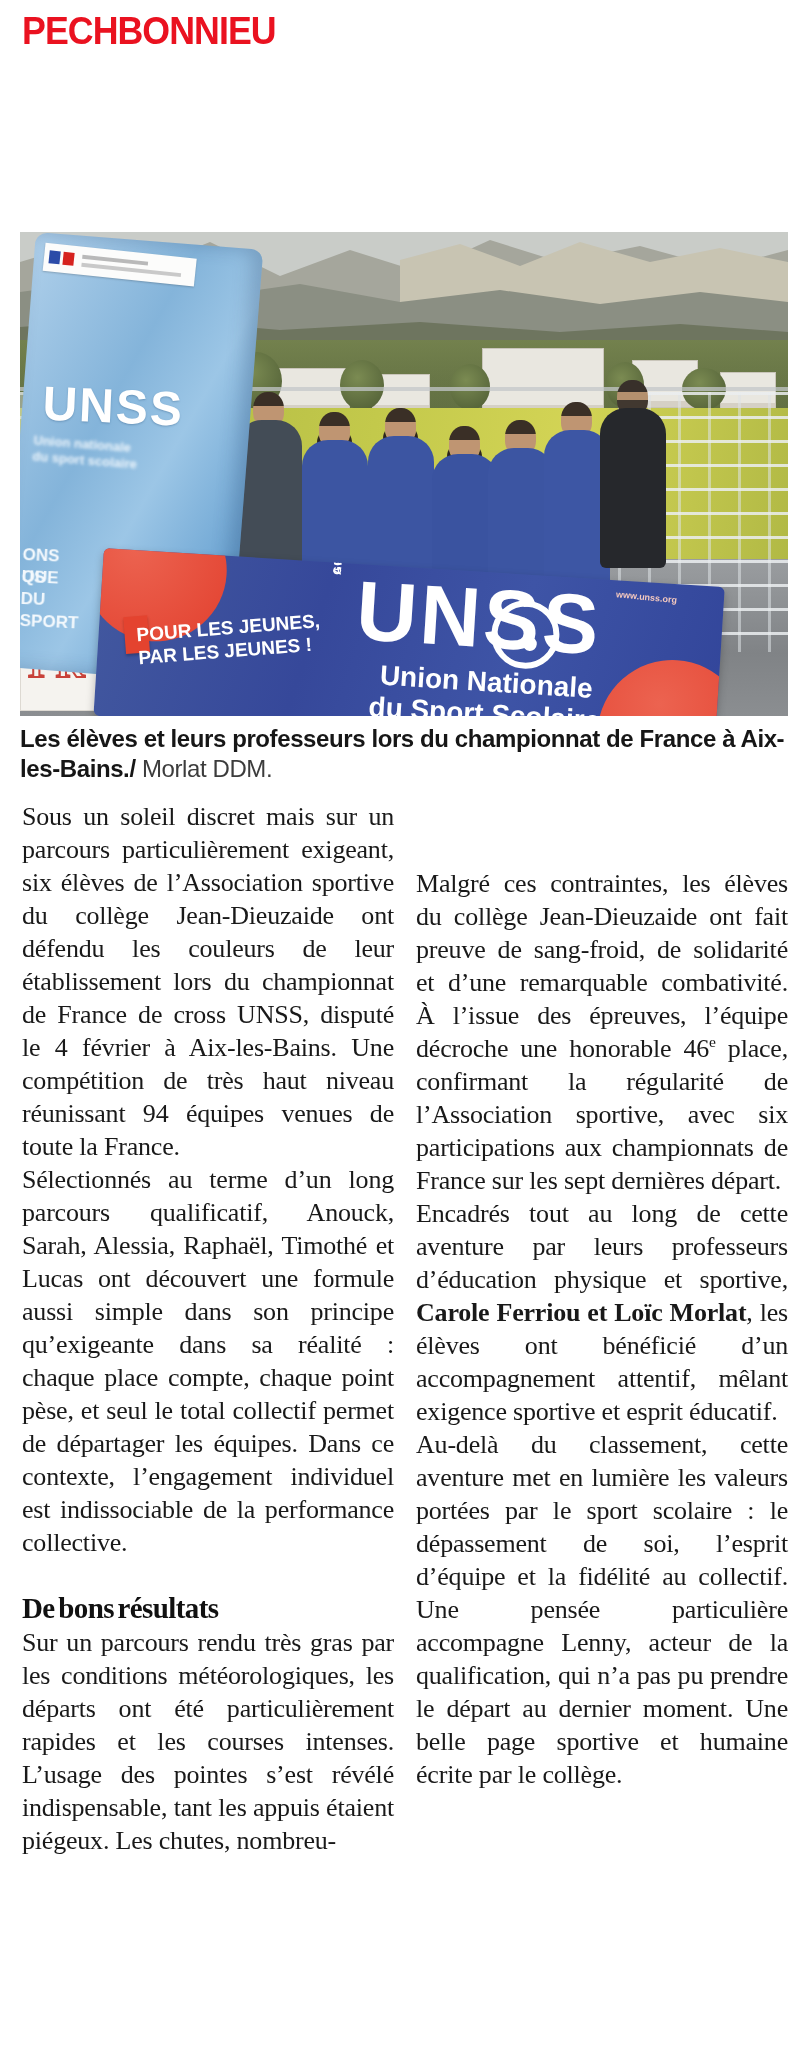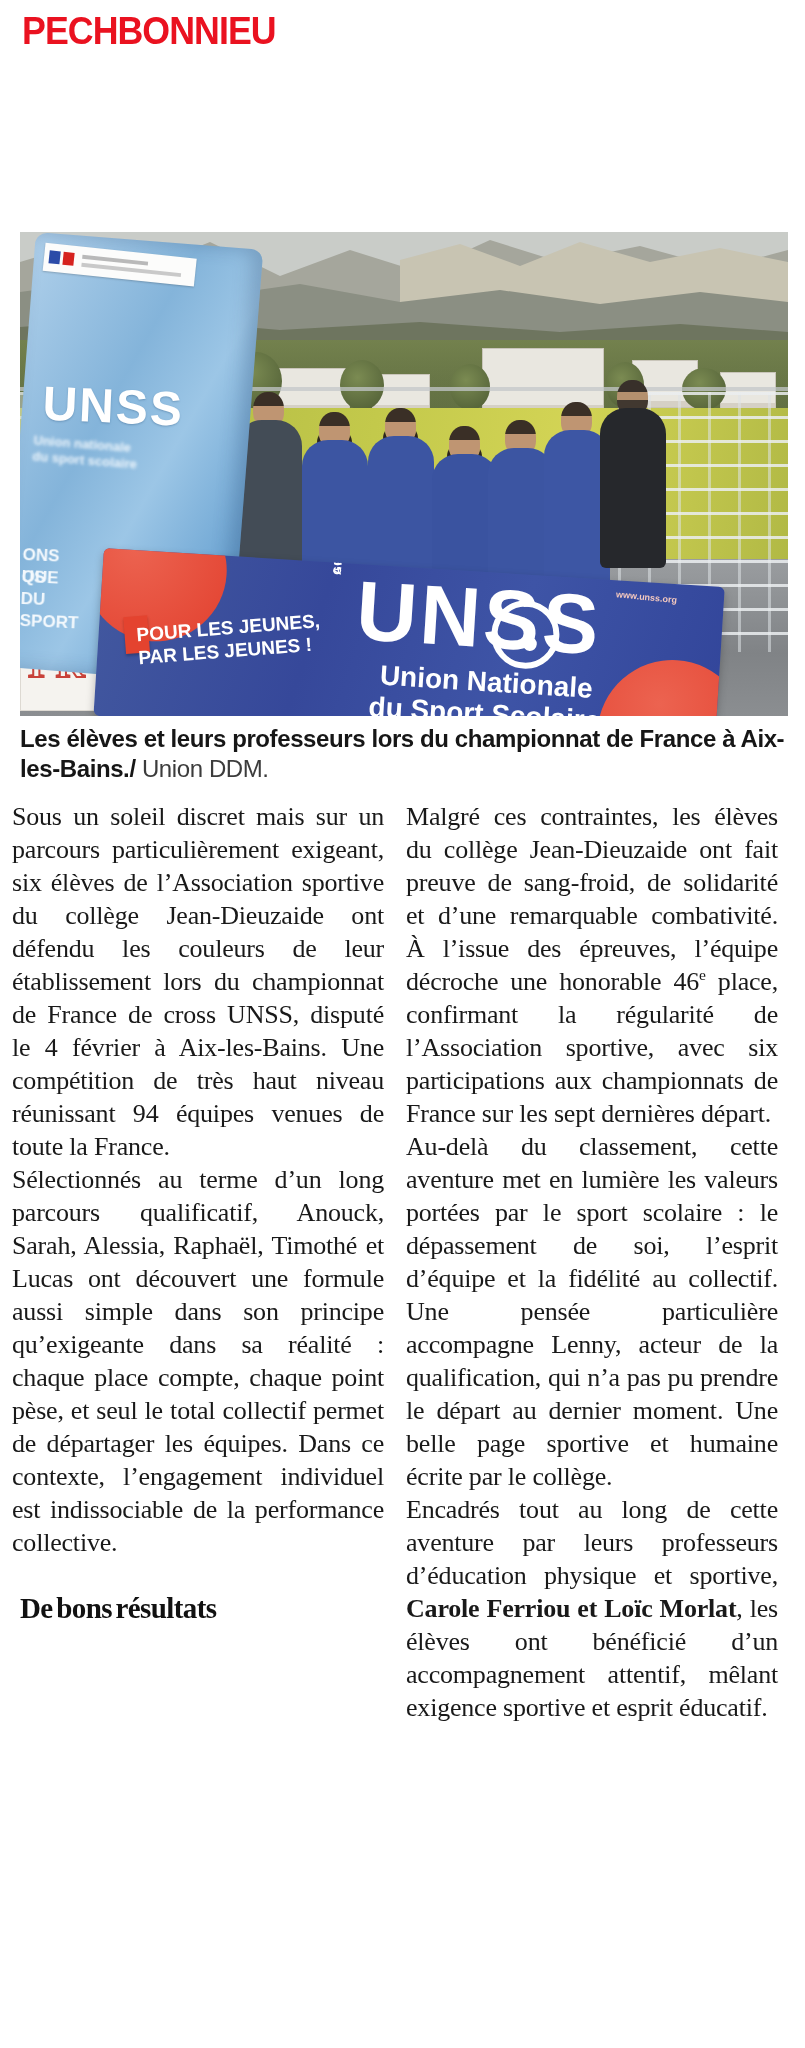--- a/index.html
+++ b/index.html
@@ -109,27 +109,27 @@
   .banner .grommets{left:0;bottom:3px;width:100%;height:6px;display:flex;justify-content:space-around;position:absolute;}
 
   
   .caption{position:absolute;left:20px;top:724px;width:768px;margin:0;
         font-family:"Liberation Sans",sans-serif;font-size:24px;line-height:30px;
         letter-spacing:-.4px;color:#161616;}
   .caption .cap-b{font-weight:bold;}
   .caption .cap-c{font-weight:normal;color:#3c3c3c;}
 
   
-  .cols{position:absolute;left:12px;top:800px;width:766px;display:flex;gap:22px;}
+  .cols{position:absolute;left:22px;top:800px;width:766px;display:flex;gap:22px;align-items:center;}
   .col{width:372px;}
   .col p{margin:0;font-size:26px;line-height:33px;text-align:justify;color:#191919;
          letter-spacing:-.2px;}
   .col p .bold{font-weight:bold;}
   .col sup{font-size:60%;line-height:0;}
-  .col h2{margin:33px 0 1px 8px;font-size:29px;line-height:33px;font-weight:bold;color:#111;
+  .col h2{margin:33px 0 1px 0;font-size:29px;line-height:33px;font-weight:bold;color:#111;
           letter-spacing:-.6px;word-spacing:-3px;}
 </style>
 </head>
 <body>
 
 <div id="page">
 
   <div class="kicker">PECHBONNIEU</div>
 
   <div class="photo">
@@ -236,29 +236,30 @@
       </div>
       <div class="sub1">Union Nationale</div>
       <div class="sub2">du Sport Scolaire</div>
       <div class="grommets">
         
       </div>
     </div>
   </div>
 
   <p class="caption">
-    <span class="cap-b">Les élèves et leurs professeurs lors du championnat de France à Aix-les-Bains./</span><span class="cap-c"> Union DDM.</span>
+    <span class="cap-b">Les élèves et leurs professeurs lors du championnat de France à Aix-les-Bains./</span><span class="cap-c"> Morlat DDM.</span>
   </p>
 
   <div class="cols">
     <div class="col">
         <p><span>Sous un soleil discret mais sur un parcours particulièrement exigeant, six élèves de l’Association sportive du collège Jean-Dieuzaide ont défendu les couleurs de leur établissement lors du championnat de France de cross UNSS, disputé le 4 février à Aix-les-Bains. Une compétition de très haut niveau réunissant 94 équipes venues de toute la France.</span></p>
         <p><span>Sélectionnés au terme d’un long parcours qualificatif, Anouck, Sarah, Alessia, Raphaël, Timothé et Lucas ont découvert une formule aussi simple dans son principe qu’exigeante dans sa réalité : chaque place compte, chaque point pèse, et seul le total collectif permet de départager les équipes. Dans ce contexte, l’engagement individuel est indissociable de la performance collective.</span></p>
         <h2>De bons résultats</h2>
+        <p><span>Sur un parcours rendu très gras par les conditions météorologiques, les départs ont été particulièrement rapides et les courses intenses. L’usage des pointes s’est révélé indispensable, tant les appuis étaient piégeux. Les chutes, nombreu-</span></p>
       </div>
     <div class="col">
         <p><span>Malgré ces contraintes, les élèves du collège Jean-Dieuzaide ont fait preuve de sang-froid, de solidarité et d’une remarquable combativité. À l’issue des épreuves, l’équipe décroche une honorable 46</span><sup>e</sup><span> place, confirmant la régularité de l’Association sportive, avec six participations aux championnats de France sur les sept dernières départ.</span></p>
+        <p><span>Encadrés tout au long de cette aventure par leurs professeurs d’éducation physique et sportive, </span><span class="bold">Carole Ferriou et Loïc Morlat</span><span>, les élèves ont bénéficié d’un accompagnement attentif, mêlant exigence sportive et esprit éducatif.</span></p>
         <p><span>Au-delà du classement, cette aventure met en lumière les valeurs portées par le sport scolaire : le dépassement de soi, l’esprit d’équipe et la fidélité au collectif. Une pensée particulière accompagne Lenny, acteur de la qualification, qui n’a pas pu prendre le départ au dernier moment. Une belle page sportive et humaine écrite par le collège.</span></p>
-        <p><span>Encadrés tout au long de cette aventure par leurs professeurs d’éducation physique et sportive, </span><span class="bold">Carole Ferriou et Loïc Morlat</span><span>, les élèves ont bénéficié d’un accompagnement attentif, mêlant exigence sportive et esprit éducatif.</span></p>
       </div>
   </div>
 
 </div>
 
 </body></html>

